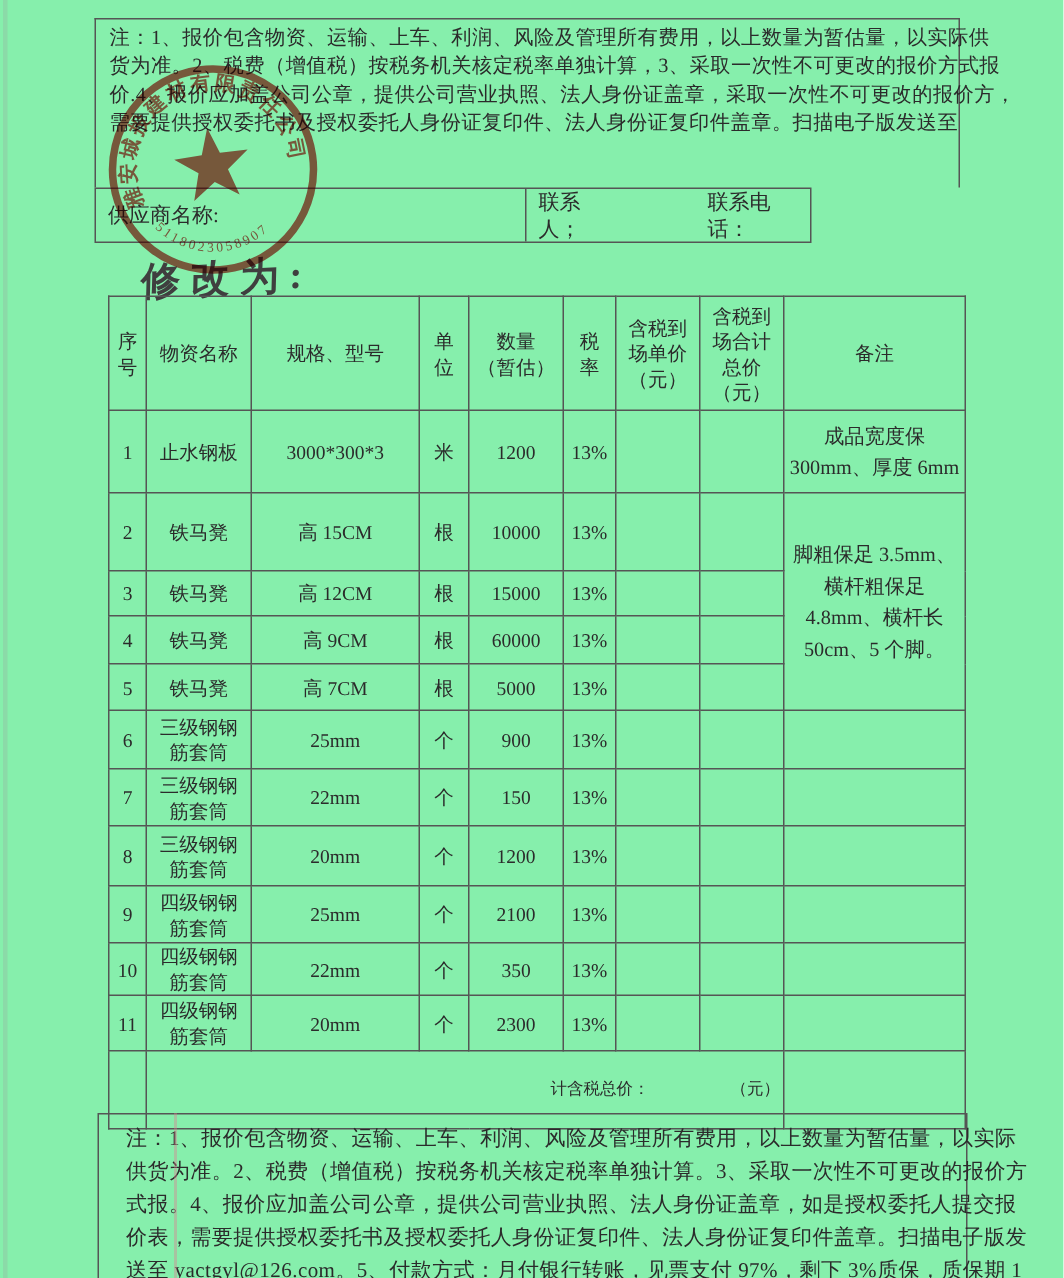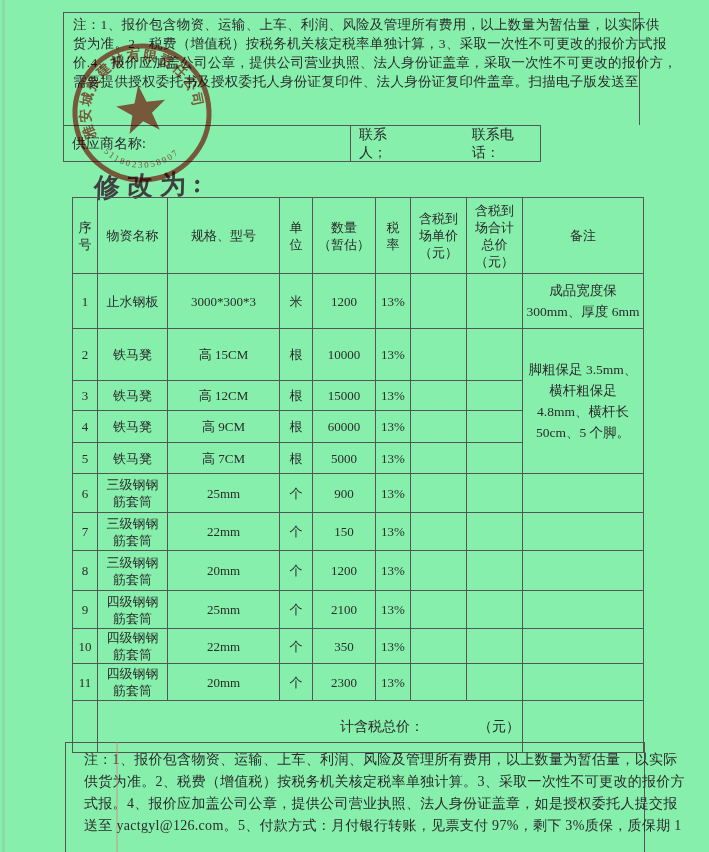--- a/index.html
+++ b/index.html
@@ -43,21 +43,21 @@
     border:1px solid #555;text-align:center;vertical-align:middle;
     font-weight:normal;font-size:13px;line-height:17px;white-space:pre-line;
     padding:0 1px;overflow:hidden;
   }
   table.items td.remark-cell{font-size:13.5px;line-height:21px;}
   tr.rh-hdr{height:76px;} tr.rh1{height:55px;} tr.rh2{height:52px;}
   tr.rh3{height:30px;} tr.rh4{height:32px;} tr.rh5{height:31px;}
   tr.rh6{height:39px;} tr.rh7{height:38px;} tr.rh8{height:40px;}
   tr.rh9{height:38px;} tr.rh10{height:27px;padding-left:28px;} tr.rh11{height:37px;}
   tr.rh-total{height:40px;}
-  .total-flex{display:flex;justify-content:flex-end;align-items:center;gap:54px;padding-right:1px;font-size:14px;}
+  .total-flex{display:flex;justify-content:flex-end;align-items:center;gap:54px;padding-right:1px;font-size:11px;}
 
   
   .bottom-notes{
     position:absolute;left:65px;top:742px;width:580px;height:115px;
     border:1px solid #555;box-sizing:border-box;
     padding:6px 8px 0 10px;font-size:14px;line-height:22px;letter-spacing:.3px;
   }
   .bottom-notes .nline{white-space:nowrap;margin-left:8px;}
 
   
@@ -263,20 +263,21 @@
       </td>
       <td></td>
     </tr>
   </tbody>
     </table>
 
   <div class="bottom-notes">
     <div class="nline">注：1、报价包含物资、运输、上车、利润、风险及管理所有费用，以上数量为暂估量，以实际</div>
     <div class="nline">供货为准。2、税费（增值税）按税务机关核定税率单独计算。3、采取一次性不可更改的报价方</div>
     <div class="nline">式报。4、报价应加盖公司公章，提供公司营业执照、法人身份证盖章，如是授权委托人提交报</div>
+    <div class="nline">价表，需要提供授权委托书及授权委托人身份证复印件、法人身份证复印件盖章。扫描电子版发</div>
     <div class="nline">送至 yactgyl@126.com。5、付款方式：月付银行转账，见票支付 97%，剩下 3%质保，质保期 1</div>
   </div>
 
   <div class="scan-pink-line"></div>
 
   <svg class="stamp" viewBox="-76 -76 152 152" aria-hidden="true">
     <g transform="rotate(-8)">
       <circle r="67" fill="none" stroke="currentColor" stroke-width="5"></circle>
       <path id="arcName" d="M -46.2 22.6 A 52 52 0 1 1 46.2 22.6" fill="none"></path>
       <path id="arcNum" d="M -46 30 A 55 55 0 0 0 46 30" fill="none"></path>

